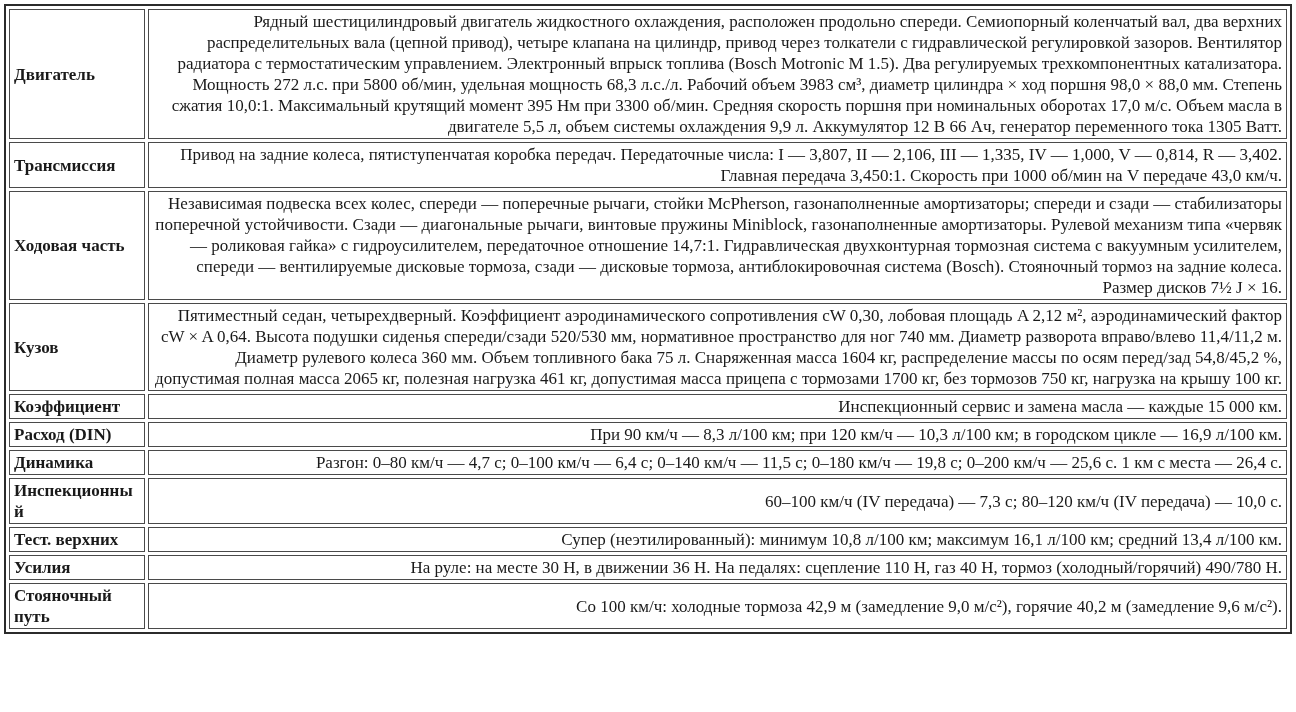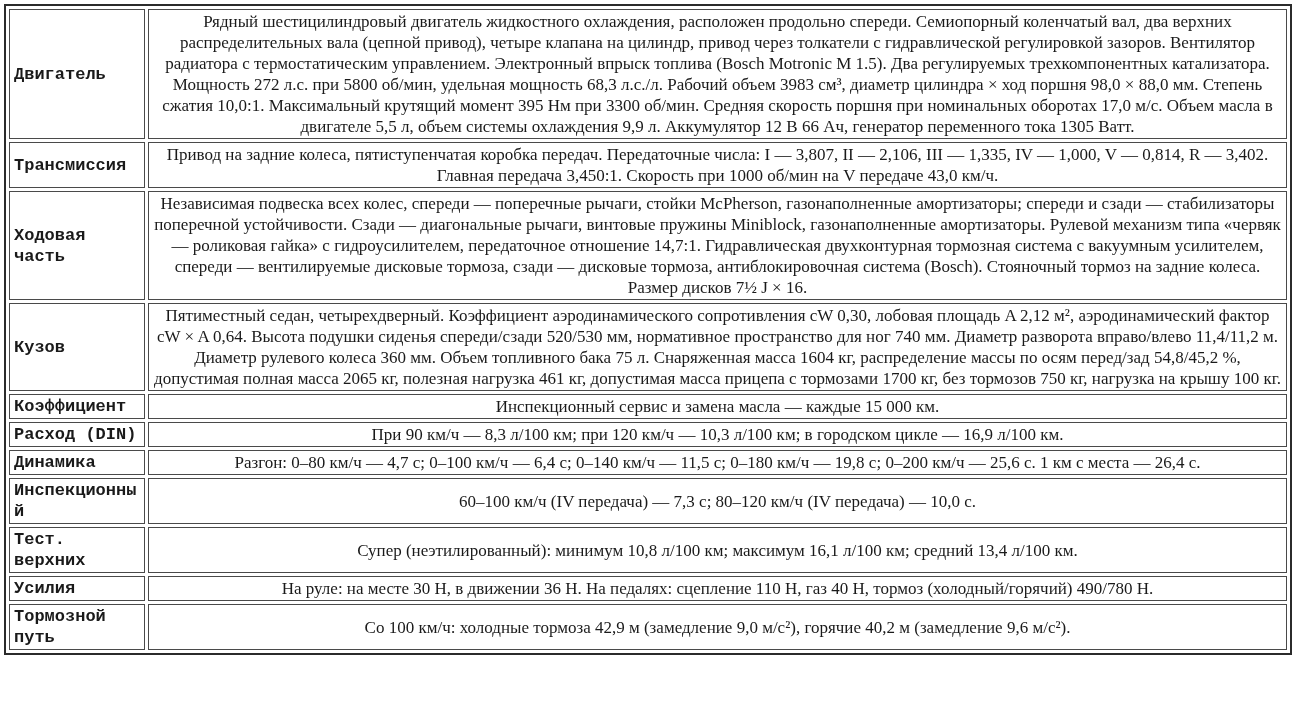--- a/index.html
+++ b/index.html
@@ -27,24 +27,23 @@
     line-height: 21px;
     padding: 1px 4px;
     background: #ffffff;
     word-wrap: break-word;
   }
   td.label-cell {
     width: 126px;
     font-weight: bold;
     padding-left: 3px;
     padding-right: 2px;
-    font-family: Liberation Mono, monospace;
   }
   td.value-cell {
-    text-align: center;
+    text-align: right;
   }
 </style>
 </head>
 <body>
 
 <table class="spec-table">
   <tbody>
     <tr>
       <td class="label-cell">Двигатель</td>
       <td class="value-cell">Рядный шестицилиндровый двигатель жидкостного охлаждения, расположен продольно спереди. Семиопорный коленчатый вал, два верхних распределительных вала (цепной привод), четыре клапана на цилиндр, привод через толкатели с гидравлической регулировкой зазоров. Вентилятор радиатора с термостатическим управлением. Электронный впрыск топлива (Bosch Motronic M 1.5). Два регулируемых трехкомпонентных катализатора. Мощность 272 л.с. при 5800 об/мин, удельная мощность 68,3 л.с./л. Рабочий объем 3983 см³, диаметр цилиндра × ход поршня 98,0 × 88,0 мм. Степень сжатия 10,0:1. Максимальный крутящий момент 395 Нм при 3300 об/мин. Средняя скорость поршня при номинальных оборотах 17,0 м/с. Объем масла в двигателе 5,5 л, объем системы охлаждения 9,9 л. Аккумулятор 12 В 66 Ач, генератор переменного тока 1305 Ватт.</td>
@@ -79,17 +78,17 @@
     </tr>
     <tr>
       <td class="label-cell">Тест. верхних</td>
       <td class="value-cell">Супер (неэтилированный): минимум 10,8 л/100 км; максимум 16,1 л/100 км; средний 13,4 л/100 км.</td>
     </tr>
     <tr>
       <td class="label-cell">Усилия</td>
       <td class="value-cell">На руле: на месте 30 Н, в движении 36 Н. На педалях: сцепление 110 Н, газ 40 Н, тормоз (холодный/горячий) 490/780 Н.</td>
     </tr>
     <tr>
-      <td class="label-cell">Тормозной путь</td>
+      <td class="label-cell">Стояночный путь</td>
       <td class="value-cell">Со 100 км/ч: холодные тормоза 42,9 м (замедление 9,0 м/с²), горячие 40,2 м (замедление 9,6 м/с²).</td>
     </tr>
   </tbody>
 </table>
 
 </body></html>

